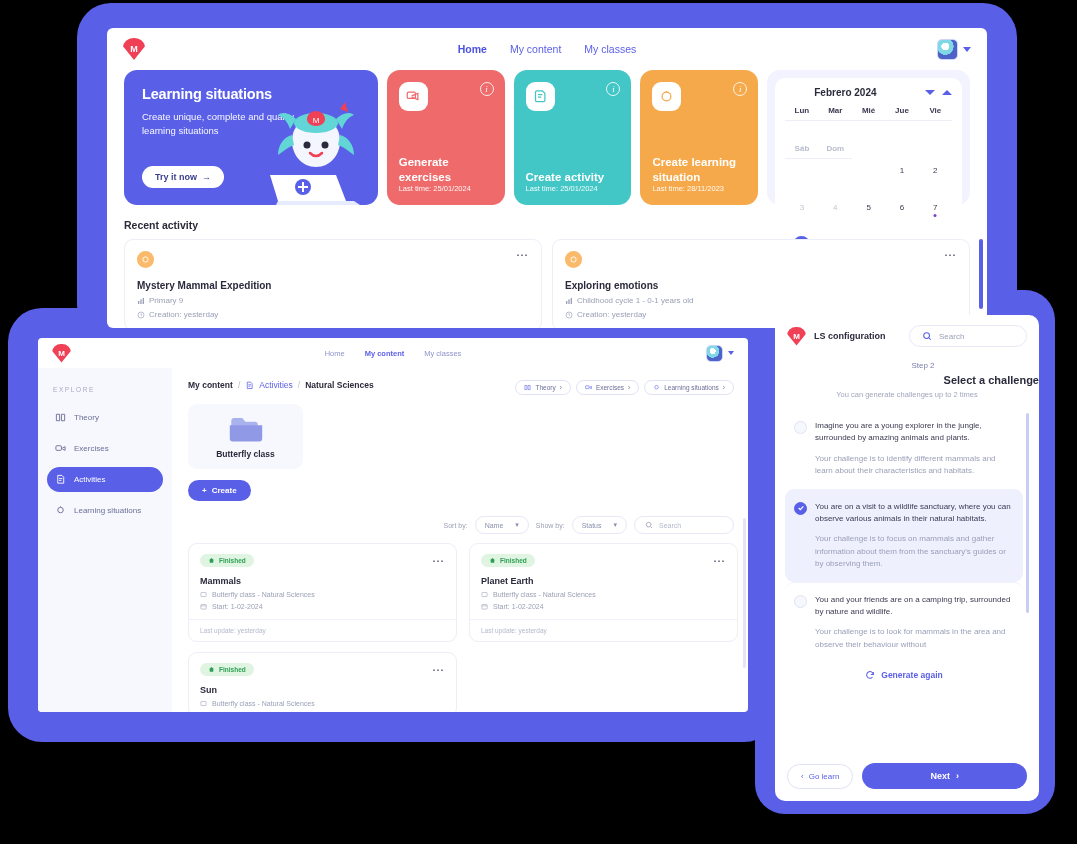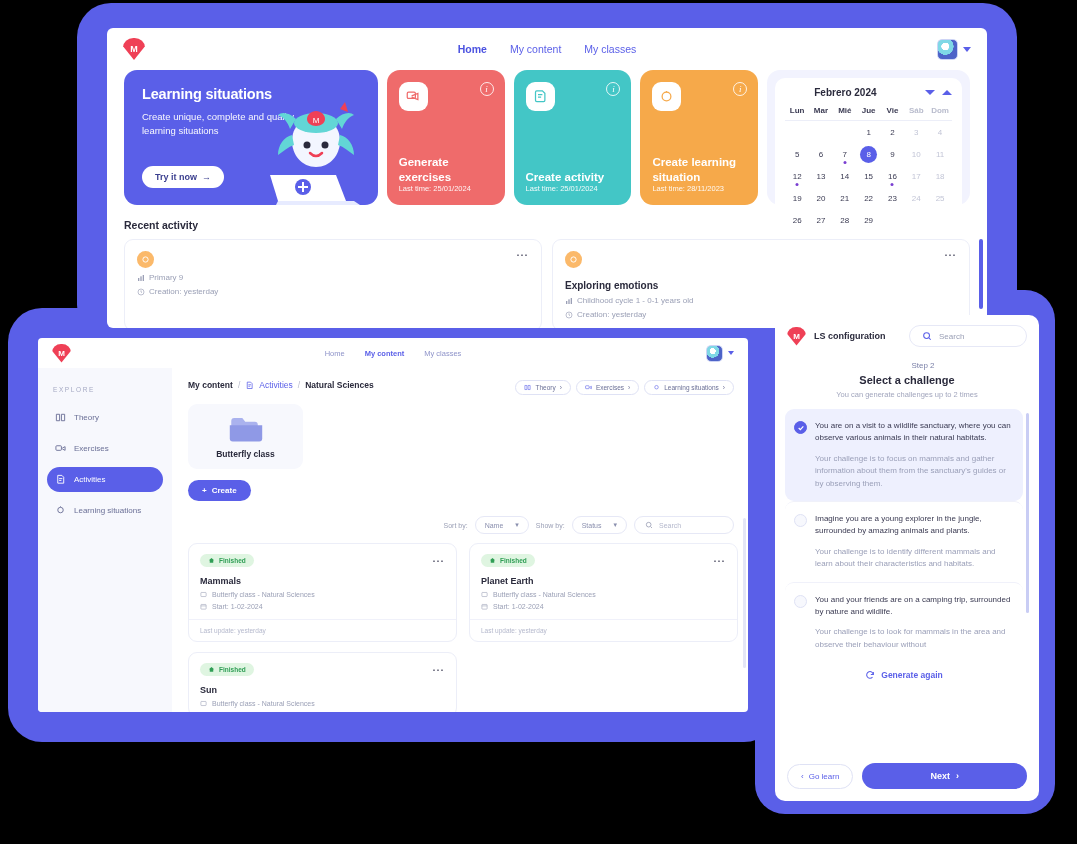--- a/index.html
+++ b/index.html
@@ -112,21 +112,21 @@
   .cal-panel {
     width: 203px; background: #f2f3fe; border-radius: 13px; padding: 8px;
     display:flex; flex-direction:column;
   }
   .cal-card { background: #fff; border-radius: 10px; padding: 9px 10px; }
   .cal-head { display: flex; align-items: center; margin-bottom: 8px; padding-left: 29px; }
   .cal-title { font-size: 10px; font-weight: 700; color: #2a2a3c; }
   .cal-arrows { margin-left: auto; display: flex; gap: 7px; align-items:center;}
   .tri-down { width:0;height:0;border-left:5px solid transparent;border-right:5px solid transparent;border-top:5px solid #5a5fe8;}
   .tri-up   { width:0;height:0;border-left:5px solid transparent;border-right:5px solid transparent;border-bottom:5px solid #5a5fe8;}
-  .cal-grid { display: grid; grid-template-columns: repeat(7, 1fr); row-gap: 5px; }
+  .cal-grid { display: grid; grid-template-columns: repeat(5, 1fr); row-gap: 20px; }
   .cal-dow {
     font-size: 8px; font-weight: 700; color: #3a3a52; text-align: center;
     padding-bottom: 5px; border-bottom: 1px solid #eceef8; margin-bottom: 3px;
   }
   .cal-dow.we { color: #b9bccd; }
   .cal-day {
     font-size: 8px; color: #3a3a52; text-align: center; height: 17px;
     position: relative; display:flex; align-items:center; justify-content:center;
   }
   .cal-day.muted { color: #c2c5d6; }
@@ -247,21 +247,21 @@
     border-radius: 10px; display: flex; flex-direction: column;
   }
   .ls-head { display: flex; align-items: center; gap: 8px; padding: 10px 12px 8px 12px; }
   .ls-title { font-size: 9px; font-weight: 700; color: #2a2a3c; line-height: 1.2; }
   .ls-search {
     margin-left: auto; border: 1px solid #e6e8f6; border-radius: 15px;
     padding: 5px 12px; display: flex; align-items: center; gap: 7px;
     font-size: 8px; color: #9ba0b6; width: 118px;
   }
   .ls-step { text-align: center; font-size: 8px; color: #7b80a8; margin-top: 6px; padding-left: 32px;}
-  .ls-h1 { text-align: center; font-size: 11px; font-weight: 700; color: #2a2a3c; margin-top: 4px;}
+  .ls-h1 { text-align: right; font-size: 11px; font-weight: 700; color: #2a2a3c; margin-top: 4px;}
   .ls-sub { text-align: center; font-size: 7.5px; color: #a2a6bd; margin-top: 4px;}
   .ls-scroll {
     flex: 1; overflow: hidden; margin: 10px 10px 0 10px; position: relative;
     padding-right: 6px;
   }
   .opt {
     display: flex; gap: 8px; padding: 11px 9px; border-radius: 9px; cursor: pointer;
   }
   .opt + .opt { border-top: 1px solid #f0f1fa; }
   .opt.selected { background: #eef0fe; border-top-color: transparent; }
@@ -507,20 +507,21 @@
     <div class="recent-row">
       <div class="rec-card">
         <div class="rec-top">
           <div class="rec-icon">
             <svg width="9" height="9" viewBox="0 0 24 24" fill="none" stroke="#fff" stroke-width="2.5">
                 <circle cx="12" cy="12" r="7"></circle>
               </svg>
           </div>
           <div class="dots">⋯</div>
         </div>
+        <div class="rec-name">Mystery Mammal Expedition</div>
         <div class="rec-meta">
           <svg width="8" height="8" viewBox="0 0 24 24" fill="#9ba0b6">
               <rect x="3" y="12" width="4" height="9"></rect>
               <rect x="10" y="7" width="4" height="14"></rect>
               <rect x="17" y="3" width="4" height="18"></rect>
             </svg>
           <span>Primary 9</span>
         </div>
         <div class="rec-meta">
           <svg width="8" height="8" viewBox="0 0 24 24" fill="none" stroke="#9ba0b6" stroke-width="2">
@@ -773,36 +774,36 @@
         <span>Search</span>
       </div>
     </div>
 
     <div class="ls-step">Step 2</div>
     <div class="ls-h1">Select a challenge</div>
     <div class="ls-sub">You can generate challenges up to 2 times</div>
 
     <div class="ls-scroll">
       <div id="ls-options">
+          <div class="opt">
+            <div class="radio"></div>
+            <div>
+              <p>Imagine you are a young explorer in the jungle, surrounded by amazing animals and plants.</p>
+              <p class="dim">Your challenge is to identify different mammals and learn about their characteristics and habitats.</p>
+            </div>
+          </div>
           <div class="opt selected">
             <div class="radio on">
               <svg width="8" height="8" viewBox="0 0 24 24" fill="none" stroke="#fff" stroke-width="3.5">
                 <path d="M5 12l5 5 9-10"></path>
               </svg>
             </div>
             <div>
               <p>You are on a visit to a wildlife sanctuary, where you can observe various animals in their natural habitats.</p>
               <p class="dim">Your challenge is to focus on mammals and gather information about them from the sanctuary's guides or by observing them.</p>
-            </div>
-          </div>
-          <div class="opt">
-            <div class="radio"></div>
-            <div>
-              <p>Imagine you are a young explorer in the jungle, surrounded by amazing animals and plants.</p>
-              <p class="dim">Your challenge is to identify different mammals and learn about their characteristics and habitats.</p>
             </div>
           </div>
           <div class="opt">
             <div class="radio"></div>
             <div>
               <p>You and your friends are on a camping trip, surrounded by nature and wildlife.</p>
               <p class="dim">Your challenge is to look for mammals in the area and observe their behaviour without</p>
             </div>
           </div>
         </div>

